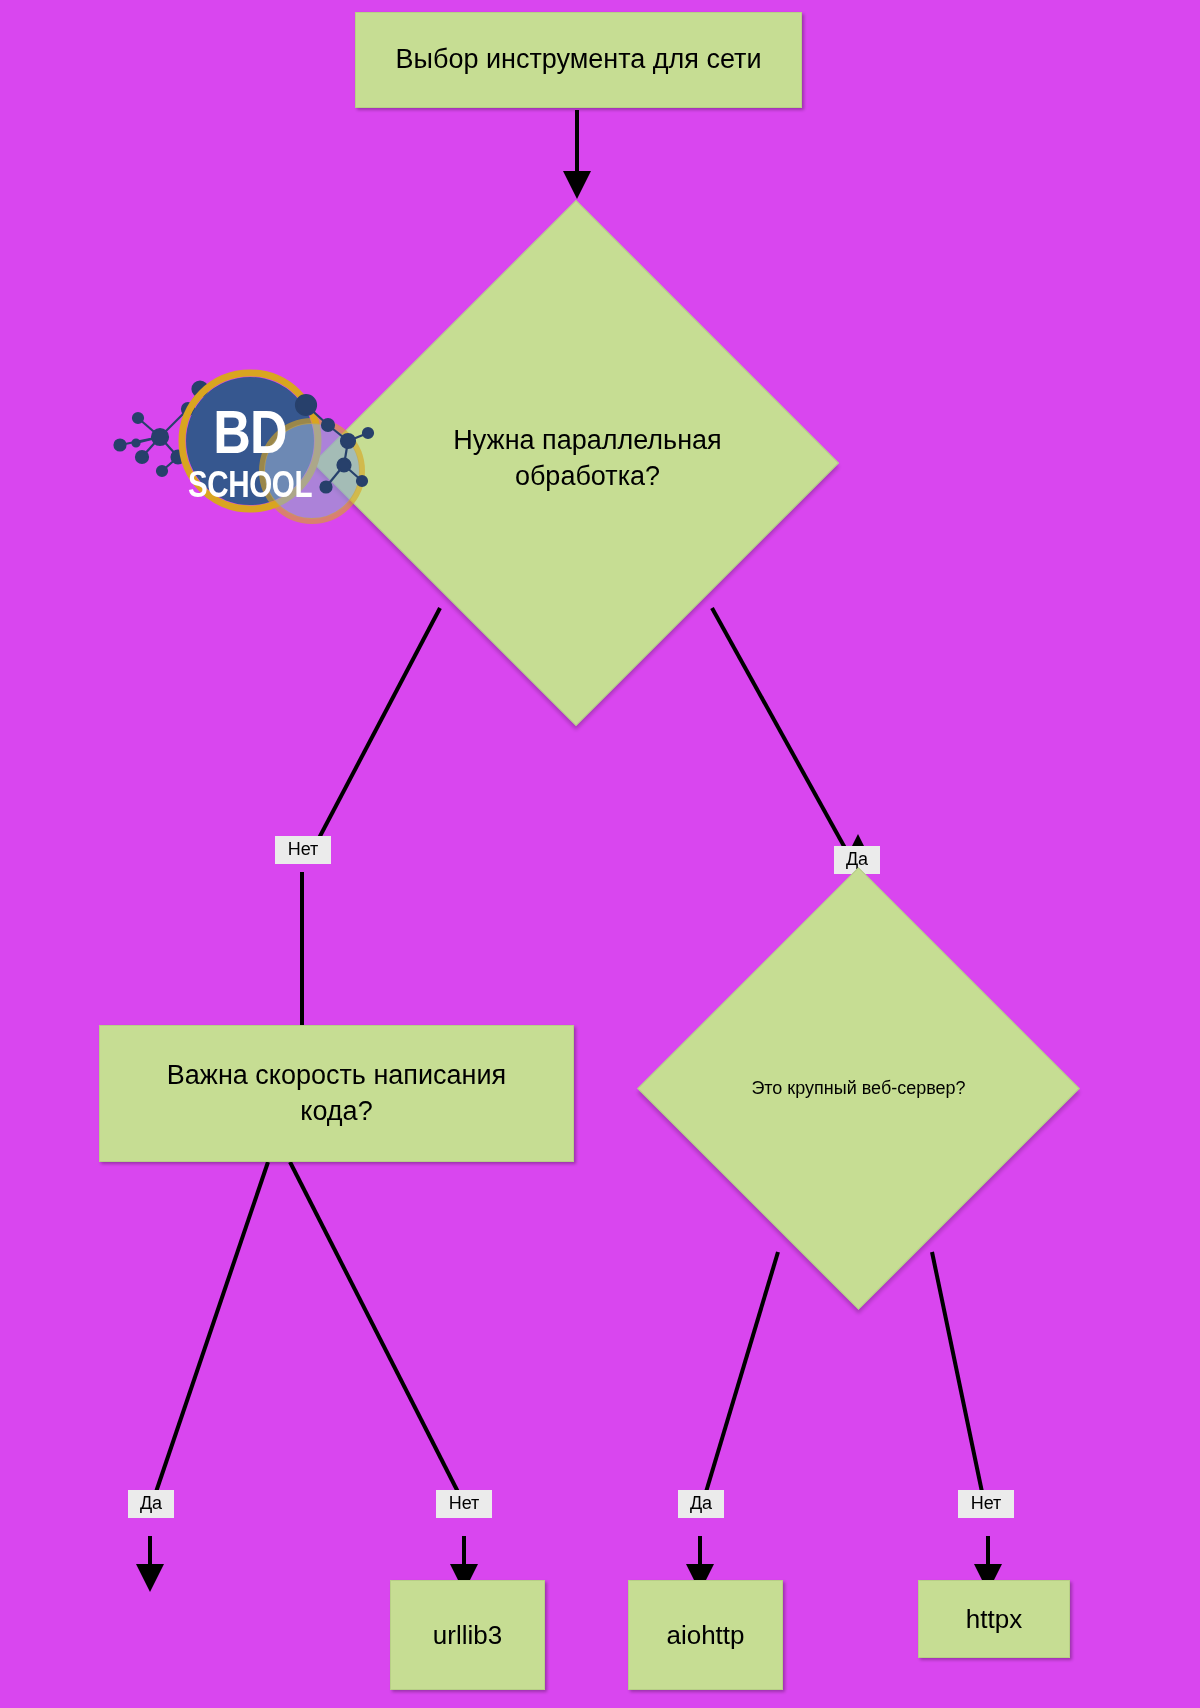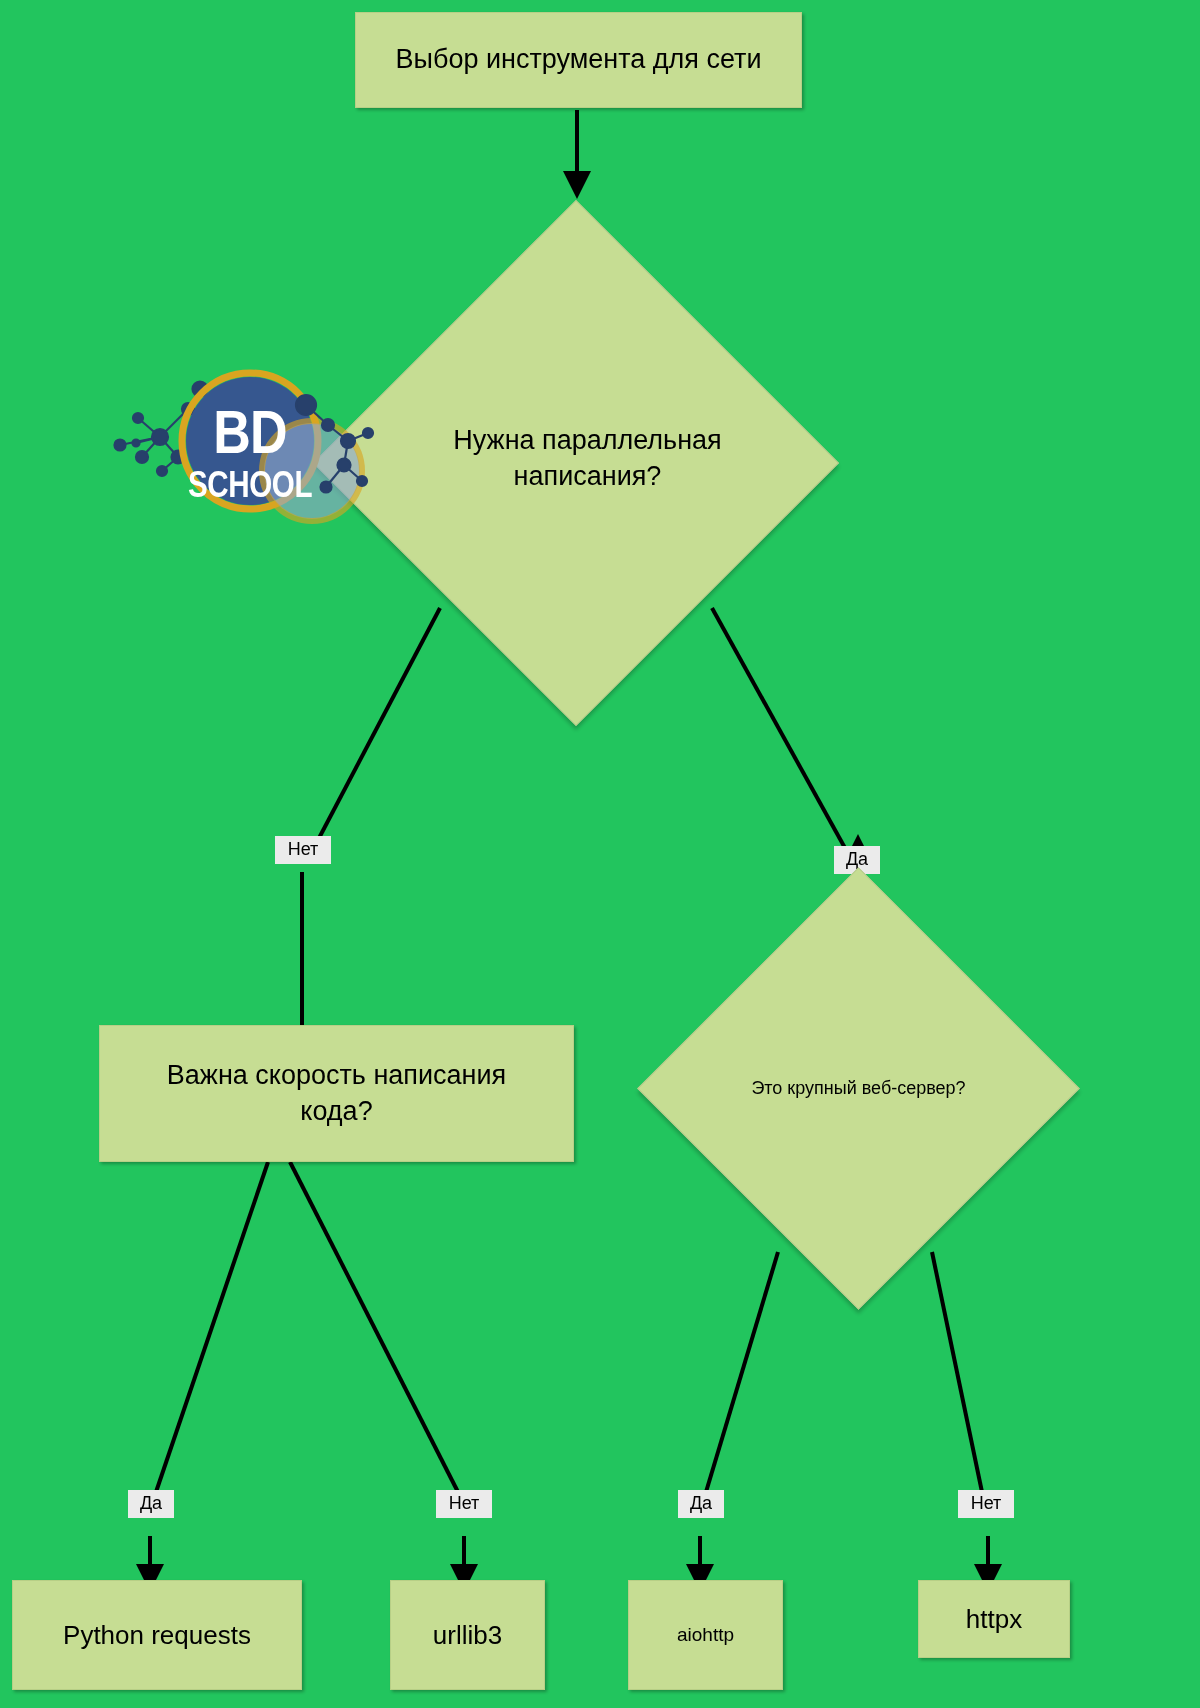--- a/index.html
+++ b/index.html
@@ -7,21 +7,21 @@
     padding: 0;
     background: #ffffff;
   }
   body {
     font-family: "Liberation Sans", sans-serif;
   }
   #canvas {
     position: relative;
     width: 1200px;
     height: 1708px;
-    background: #22c55e;
+    background: #d946ef;
     overflow: hidden;
   }
   
   .node {
     position: absolute;
     box-sizing: border-box;
     display: flex;
     align-items: center;
     justify-content: center;
     text-align: center;
@@ -123,21 +123,21 @@
   <div class="node box" style="left:355px; top:12px; width:447px; height:96px; font-size:27px;">
     <span class="box-inner">Выбор инструмента для сети</span>
   </div>
 
   <div class="diamond-wrap" style="left:390px; top:277px; width:372px; height:372px;">
     <div class="diamond-shape"></div>
   </div>
   <div class="diamond-label" style="left:395px; top:277px; width:372px; height:372px; font-size:27px; display:block;">
     <div style="position:absolute; left:13px; right:0; top:145px; text-align:center;">
       <div>Нужна параллельная</div>
-      <div>написания?</div>
+      <div>обработка?</div>
     </div>
   </div>
 
   <div class="edge-label" style="left:275px; top:836px; width:56px;">Нет</div>
 
   <div class="edge-label" style="left:834px; top:846px; width:46px;">Да</div>
 
   <div class="node box" style="left:70px; top:1025px; width:475px; height:137px; font-size:27px;margin-left:29px;">
     <span class="box-inner">
       <span>Важна скорость написания</span><br>
@@ -153,29 +153,26 @@
   </div>
 
   <div class="edge-label" style="left:128px; top:1490px; width:46px;">Да</div>
 
   <div class="edge-label" style="left:436px; top:1490px; width:56px;">Нет</div>
 
   <div class="edge-label" style="left:678px; top:1490px; width:46px;">Да</div>
 
   <div class="edge-label" style="left:958px; top:1490px; width:56px;">Нет</div>
 
-  <div class="node box" style="left:12px; top:1580px; width:290px; height:110px; font-size:26px;">
-    <span class="box-inner">Python requests</span>
-  </div>
 
   <div class="node box" style="left:390px; top:1580px; width:155px; height:110px; font-size:26px;">
     <span class="box-inner">urllib3</span>
   </div>
 
-  <div class="node box" style="left:628px; top:1580px; width:155px; height:110px; font-size:19px;">
+  <div class="node box" style="left:628px; top:1580px; width:155px; height:110px; font-size:26px;">
     <span class="box-inner">aiohttp</span>
   </div>
 
   <div class="node box" style="left:918px; top:1580px; width:152px; height:78px; font-size:26px;">
     <span class="box-inner">httpx</span>
   </div>
 
   <svg id="logo" viewBox="0 0 290 195">
 
     <g stroke="#27406b" stroke-width="2.2" fill="#27406b">

